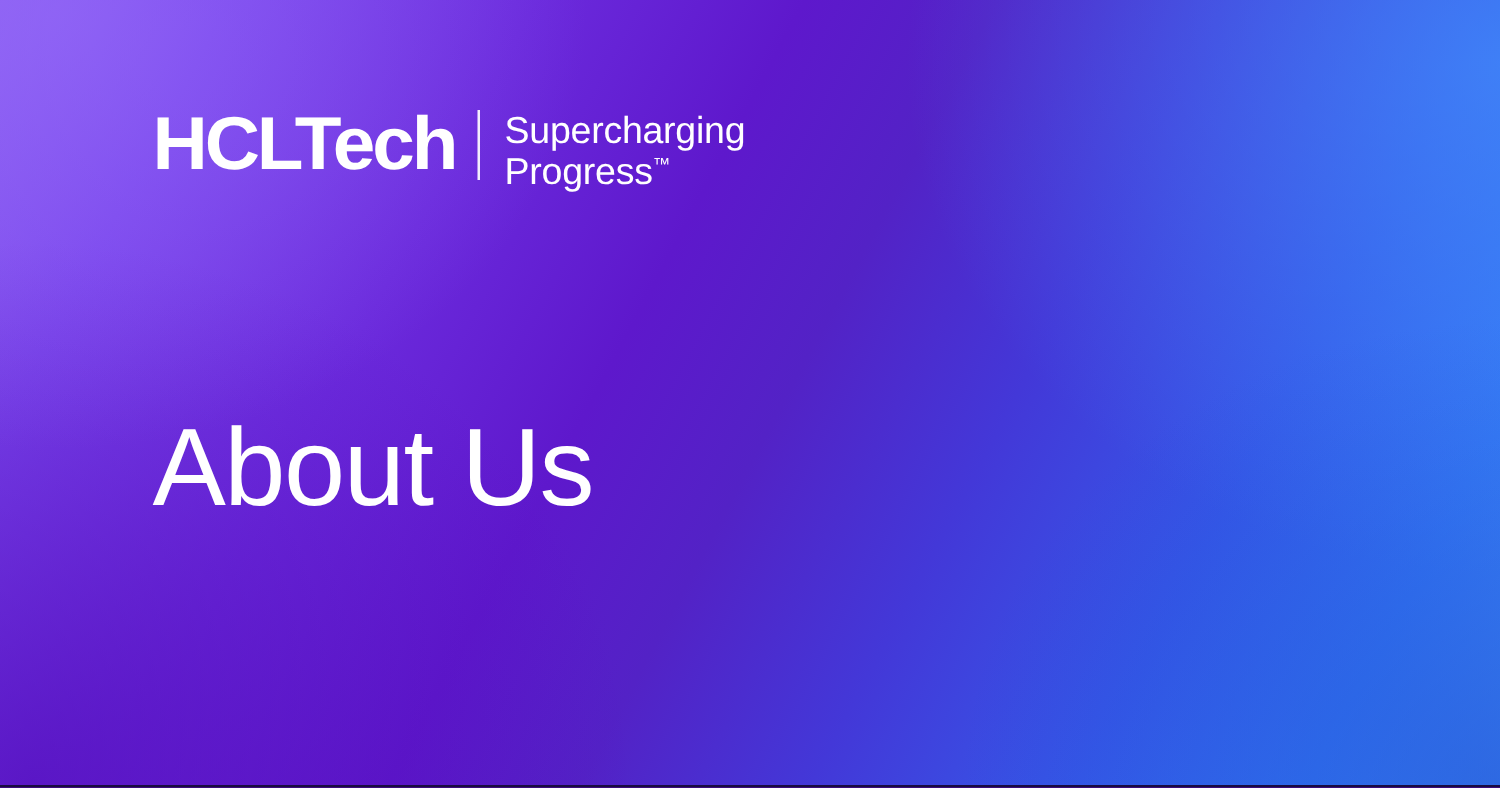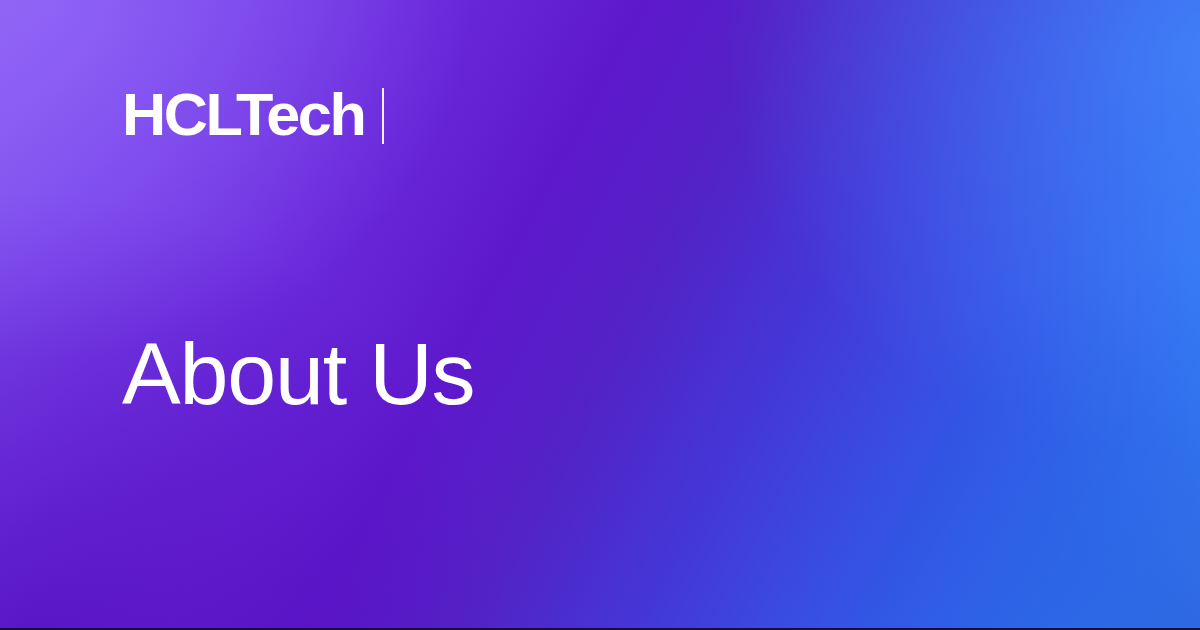--- a/index.html
+++ b/index.html
@@ -151,19 +151,23 @@
 
 <div class="banner">
   <div class="content">
 
     <div class="logo-lockup">
       <span class="wordmark">HCLTech</span>
 
       <span class="logo-divider"></span>
 
       <span class="tagline">
+        <span class="tagline-line">Supercharging</span>
+        <span class="tagline-line">
+          <span>Progress</span><span class="tm">™</span>
+        </span>
       </span>
     </div>
 
     <h1 class="page-title">About Us</h1>
 
   </div>
 </div>
 
 </body></html>

